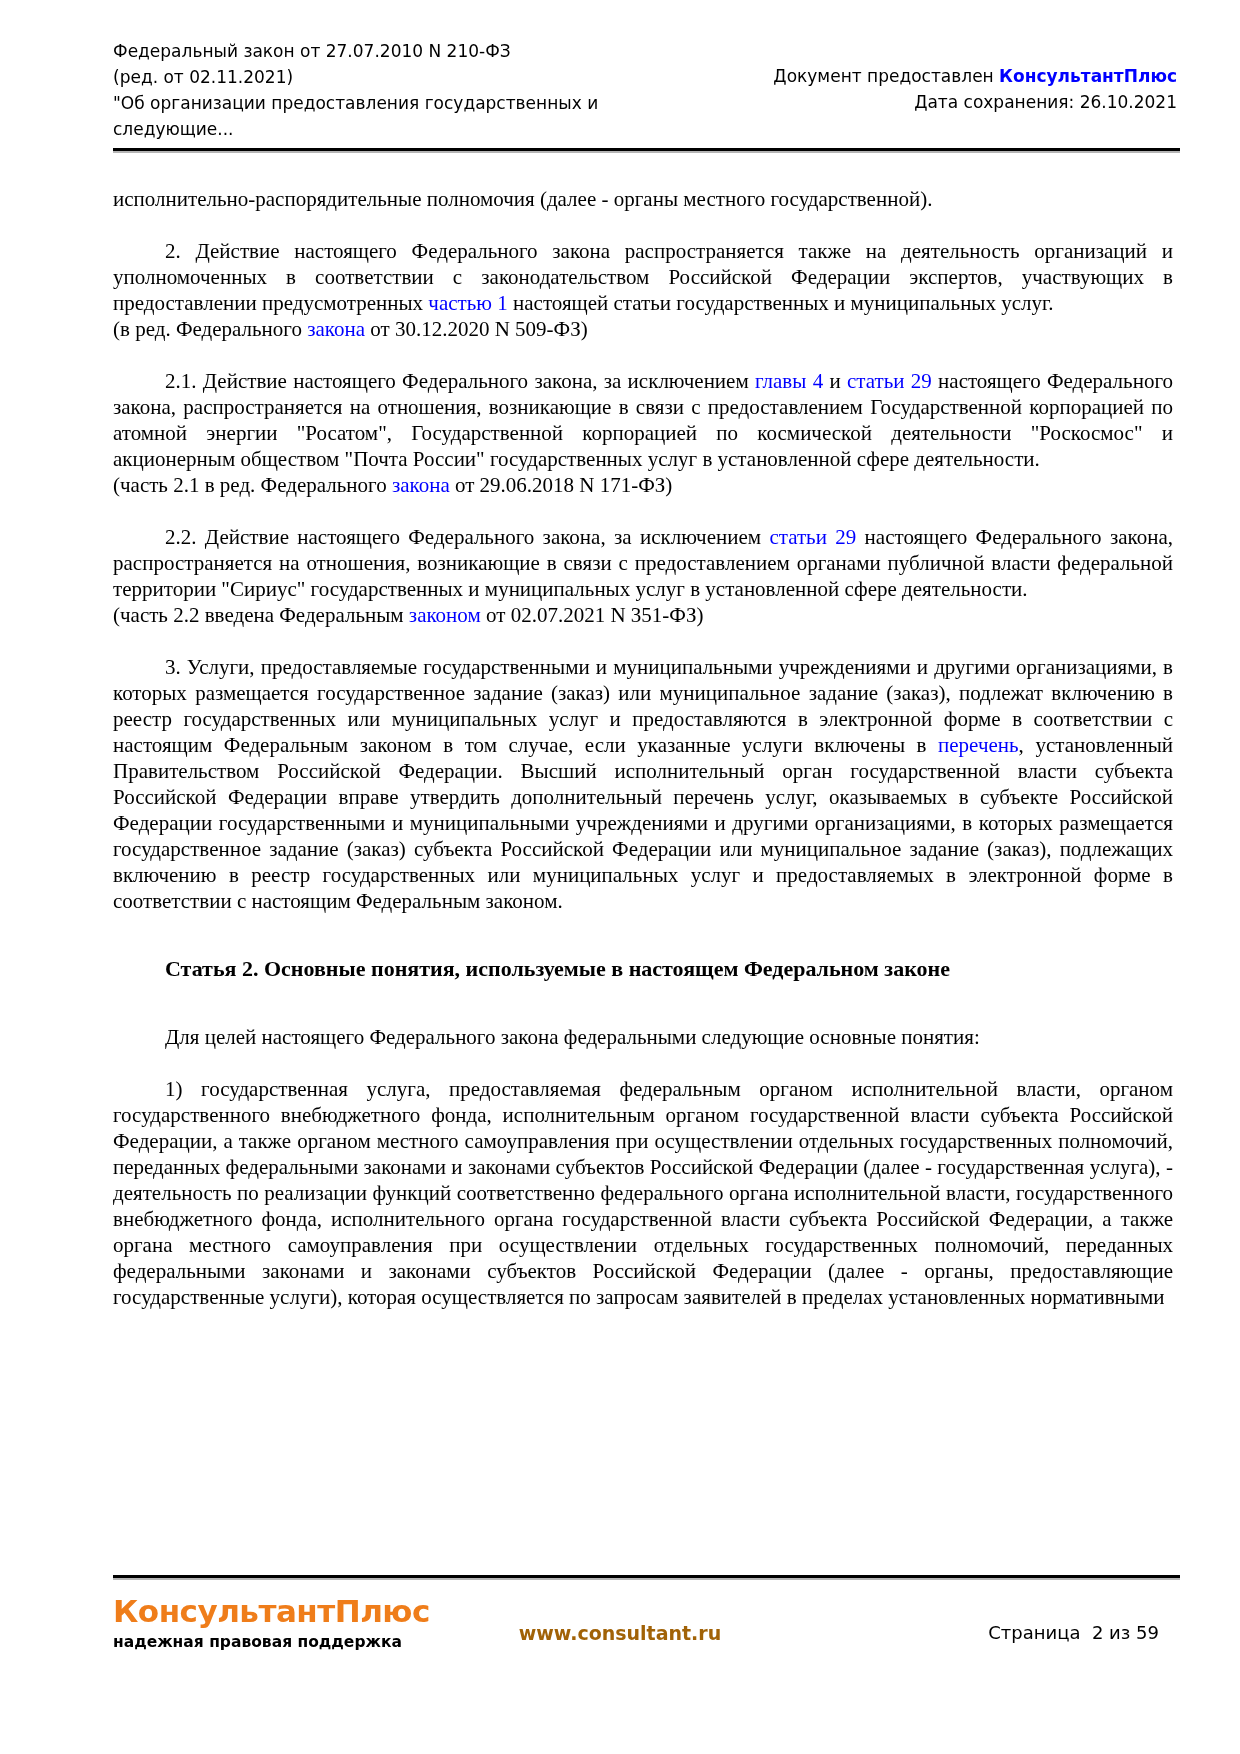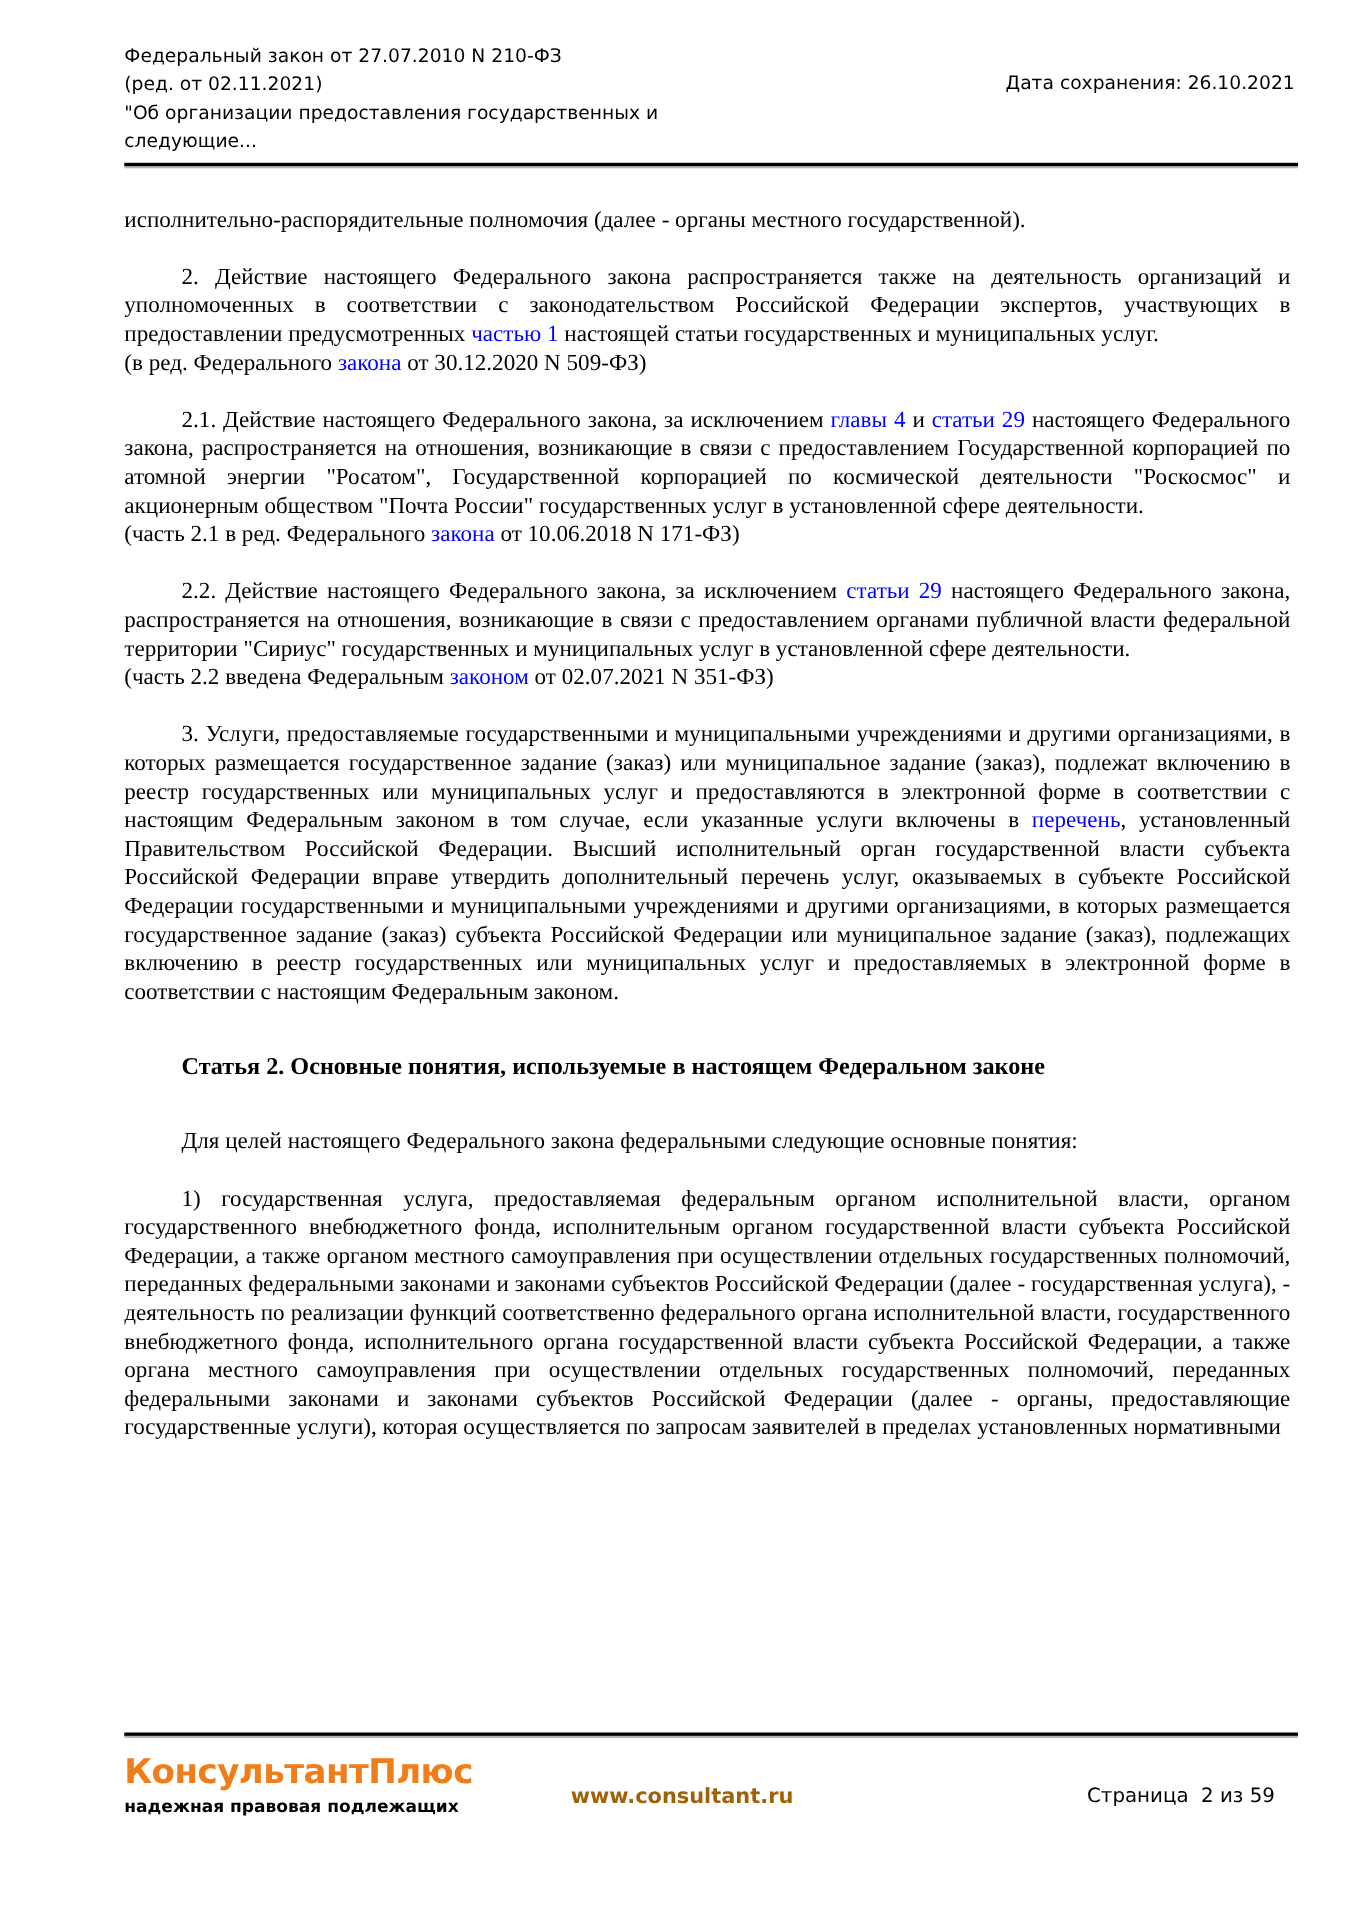--- a/index.html
+++ b/index.html
@@ -106,44 +106,45 @@
 <div class="page">
 
   <div class="header">
     <div class="header-left">
         <div>Федеральный закон от 27.07.2010 N 210-ФЗ</div>
         <div>(ред. от 02.11.2021)</div>
         <div>"Об организации предоставления государственных и</div>
         <div>следующие...</div>
       </div>
     <div class="header-right">
+      <div><span>Документ предоставлен </span><a class="provided-link" href="#">КонсультантПлюс</a></div>
       <div>Дата сохранения: 26.10.2021</div>
     </div>
   </div>
 
   <div class="rule rule-top"></div>
 
   <div class="content">
       <p class="para body"><span>исполнительно-распорядительные полномочия (далее - органы местного государственной).</span></p>
       <p class="para body indent"><span>2. Действие настоящего Федерального закона распространяется также на деятельность организаций и уполномоченных в соответствии с законодательством Российской Федерации экспертов, участвующих в предоставлении предусмотренных </span><a href="#" class="doc-link">частью 1</a><span> настоящей статьи государственных и муниципальных услуг.</span></p>
       <p class="para note"><span>(в ред. Федерального </span><a href="#" class="doc-link">закона</a><span> от 30.12.2020 N 509-ФЗ)</span></p>
       <p class="para body indent"><span>2.1. Действие настоящего Федерального закона, за исключением </span><a href="#" class="doc-link">главы 4</a><span> и </span><a href="#" class="doc-link">статьи 29</a><span> настоящего Федерального закона, распространяется на отношения, возникающие в связи с предоставлением Государственной корпорацией по атомной энергии "Росатом", Государственной корпорацией по космической деятельности "Роскосмос" и акционерным обществом "Почта России" государственных услуг в установленной сфере деятельности.</span></p>
-      <p class="para note"><span>(часть 2.1 в ред. Федерального </span><a href="#" class="doc-link">закона</a><span> от 10.06.2018 N 171-ФЗ)</span></p>
+      <p class="para note"><span>(часть 2.1 в ред. Федерального </span><a href="#" class="doc-link">закона</a><span> от 29.06.2018 N 171-ФЗ)</span></p>
       <p class="para body indent"><span>2.2. Действие настоящего Федерального закона, за исключением </span><a href="#" class="doc-link">статьи 29</a><span> настоящего Федерального закона, распространяется на отношения, возникающие в связи с предоставлением органами публичной власти федеральной территории "Сириус" государственных и муниципальных услуг в установленной сфере деятельности.</span></p>
       <p class="para note"><span>(часть 2.2 введена Федеральным </span><a href="#" class="doc-link">законом</a><span> от 02.07.2021 N 351-ФЗ)</span></p>
       <p class="para body indent"><span>3. Услуги, предоставляемые государственными и муниципальными учреждениями и другими организациями, в которых размещается государственное задание (заказ) или муниципальное задание (заказ), подлежат включению в реестр государственных или муниципальных услуг и предоставляются в электронной форме в соответствии с настоящим Федеральным законом в том случае, если указанные услуги включены в </span><a href="#" class="doc-link">перечень</a><span>, установленный Правительством Российской Федерации. Высший исполнительный орган государственной власти субъекта Российской Федерации вправе утвердить дополнительный перечень услуг, оказываемых в субъекте Российской Федерации государственными и муниципальными учреждениями и другими организациями, в которых размещается государственное задание (заказ) субъекта Российской Федерации или муниципальное задание (заказ), подлежащих включению в реестр государственных или муниципальных услуг и предоставляемых в электронной форме в соответствии с настоящим Федеральным законом.</span></p>
       <p class="para heading indent"><span>Статья 2. Основные понятия, используемые в настоящем Федеральном законе</span></p>
       <p class="para body indent"><span>Для целей настоящего Федерального закона федеральными следующие основные понятия:</span></p>
       <p class="para body indent"><span>1) государственная услуга, предоставляемая федеральным органом исполнительной власти, органом государственного внебюджетного фонда, исполнительным органом государственной власти субъекта Российской Федерации, а также органом местного самоуправления при осуществлении отдельных государственных полномочий, переданных федеральными законами и законами субъектов Российской Федерации (далее - государственная услуга), - деятельность по реализации функций соответственно федерального органа исполнительной власти, государственного внебюджетного фонда, исполнительного органа государственной власти субъекта Российской Федерации, а также органа местного самоуправления при осуществлении отдельных государственных полномочий, переданных федеральными законами и законами субъектов Российской Федерации (далее - органы, предоставляющие государственные услуги), которая осуществляется по запросам заявителей в пределах установленных нормативными</span></p>
     </div>
 
   <div class="rule rule-bottom"></div>
 
   <div class="footer">
     <div class="footer-brand">
       <div class="footer-logo">КонсультантПлюс</div>
-      <div class="footer-tagline">надежная правовая подлежащих</div>
+      <div class="footer-tagline">надежная правовая поддержка</div>
     </div>
     <a class="footer-site" href="#">www.consultant.ru</a>
     <div class="footer-page">Страница  2 из 59</div>
   </div>
 
 </div>
 
 </body></html>

